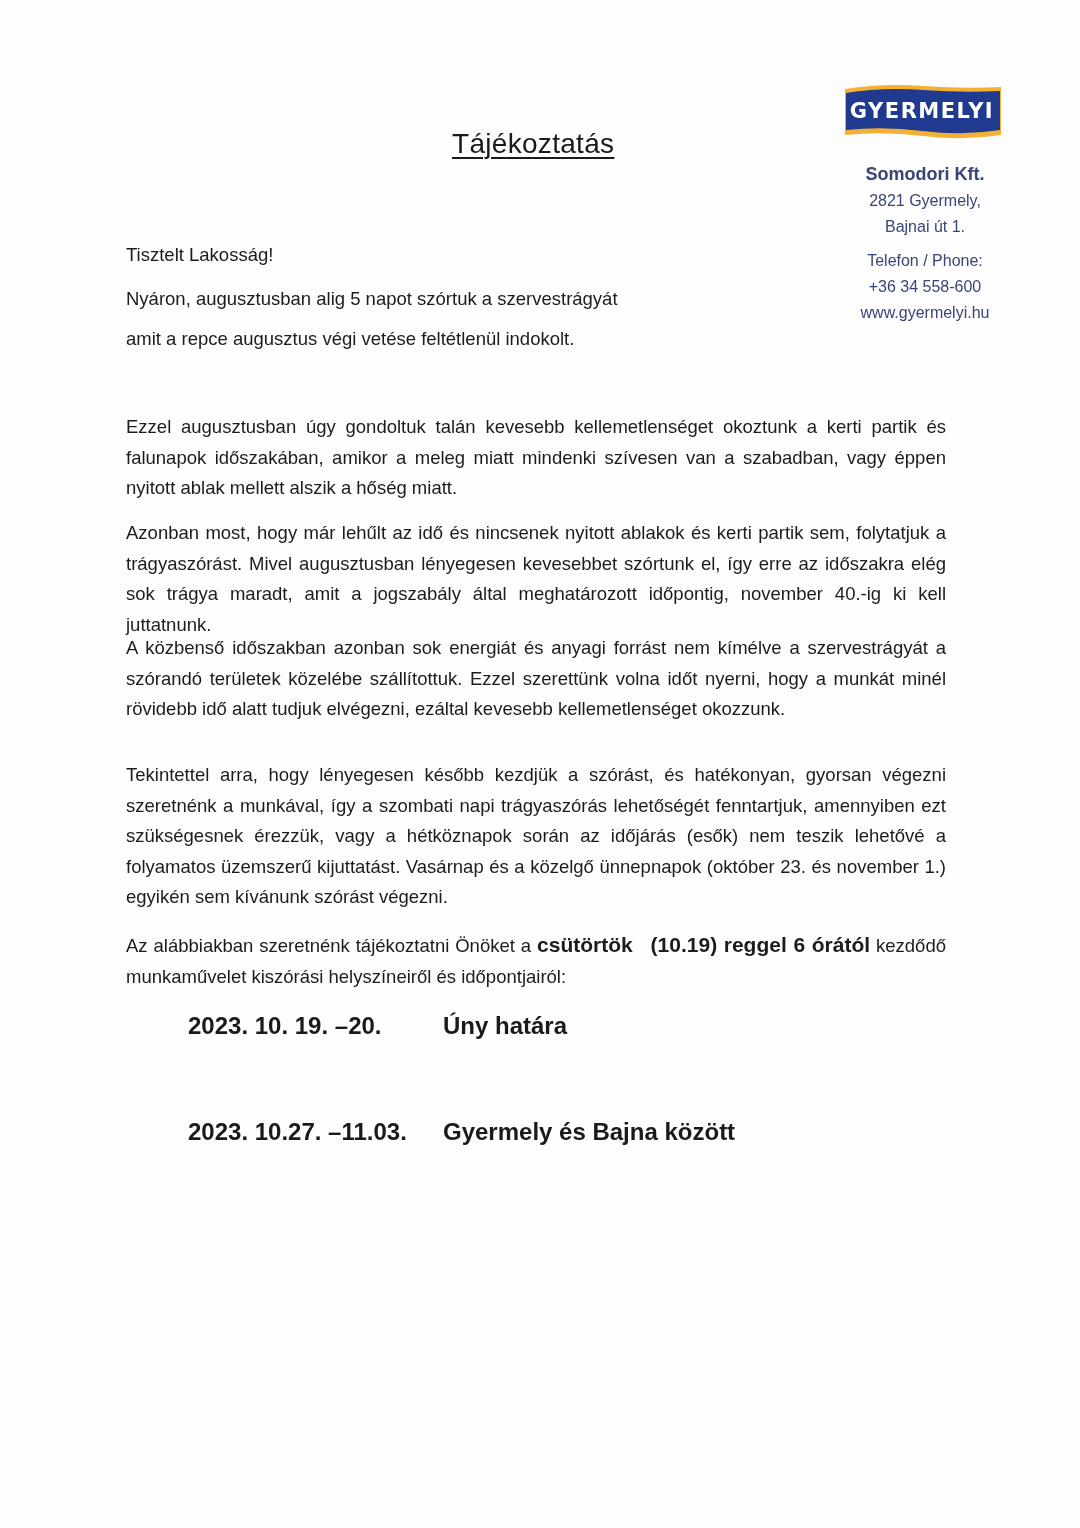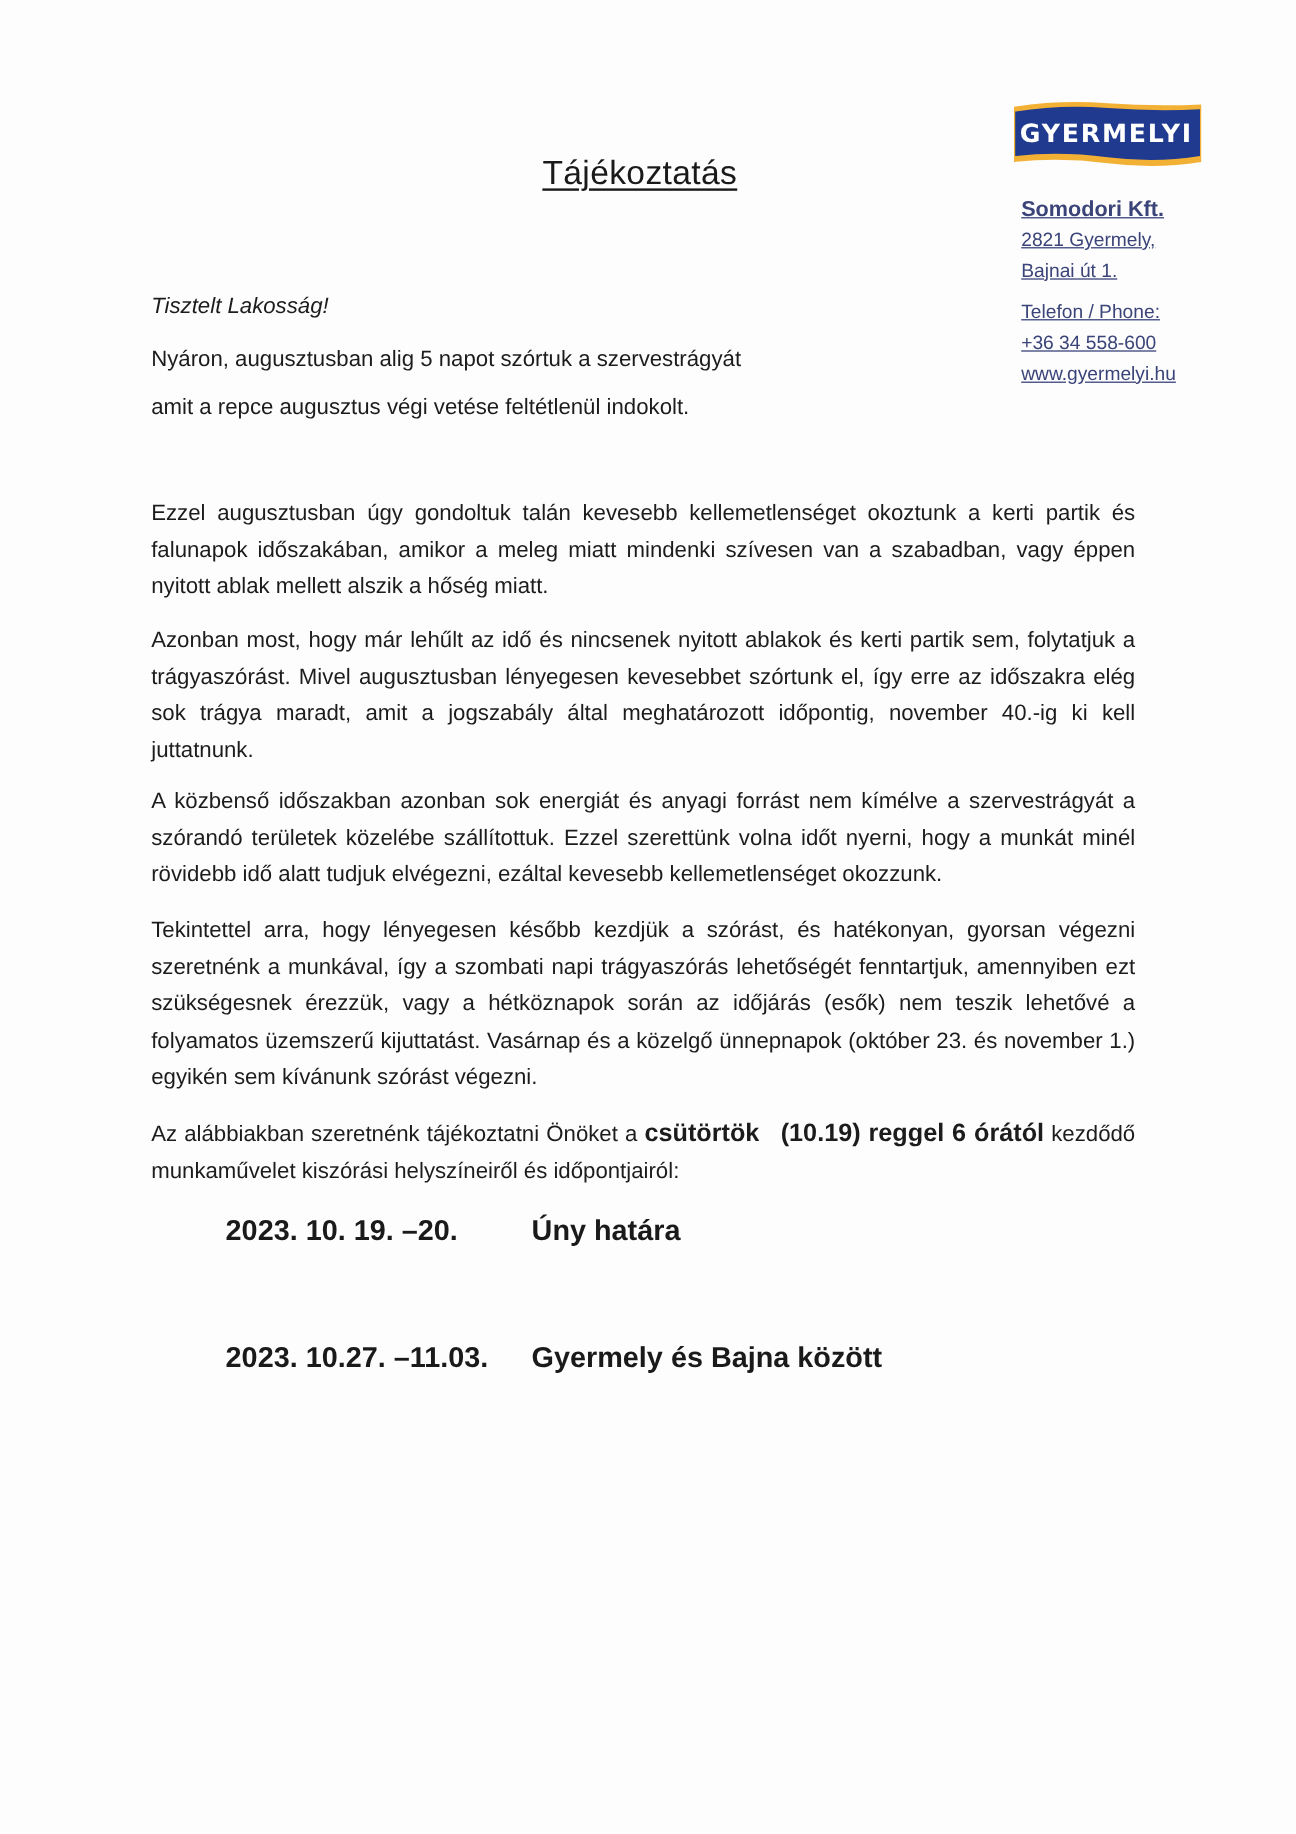--- a/index.html
+++ b/index.html
@@ -46,27 +46,27 @@
       text-align: center;
       color: #ffffff;
       font-weight: bold;
       font-size: 21px;
       letter-spacing: 1.5px;
       font-family: "DejaVu Sans", "Liberation Sans", sans-serif;
     }
 
     .company {
       position: absolute;
-      left: 851px;
+      left: 830px;
       top: 160px;
       width: 190px;
+      text-align: center;
       color: #2a3570;
       font-size: 16px;
       line-height: 26px;
-      text-decoration: underline;
     }
     .company .name {
       font-weight: bold;
       font-size: 18px;
       color: #263574;
       line-height: 28px;
     }
     .company .line {
       display: block;
       color: #3a4478;
@@ -142,27 +142,27 @@
     <span class="line">2821 Gyermely,</span>
     <span class="line">Bajnai út 1.</span>
     <div class="gap"></div>
     <span class="line">Telefon / Phone:</span>
     <span class="line">+36 34 558-600</span>
     <span class="line">www.gyermelyi.hu</span>
   </div>
 
   <div class="title">Tájékoztatás</div>
 
-  <div class="intro" style="top:244px;font-style:italic;">Tisztelt Lakosság!</div>
+  <div class="intro" style="top:244px;">Tisztelt Lakosság!</div>
   <div class="intro" style="top:288px;">Nyáron, augusztusban alig 5 napot szórtuk a szervestrágyát</div>
   <div class="intro" style="top:328px;">amit a repce augusztus végi vetése  feltétlenül indokolt.</div>
 
   <div class="para" style="top:412px;">Ezzel augusztusban úgy gondoltuk talán kevesebb kellemetlenséget okoztunk a kerti partik és falunapok időszakában, amikor a meleg miatt mindenki szívesen van a szabadban, vagy éppen nyitott ablak mellett alszik a hőség miatt.</div>
   <div class="para" style="top:518px;">Azonban most, hogy már lehűlt az idő és nincsenek nyitott ablakok és kerti partik sem, folytatjuk a trágyaszórást. Mivel augusztusban lényegesen kevesebbet szórtunk el, így erre az időszakra elég sok trágya maradt, amit a jogszabály által meghatározott időpontig, november 40.-ig ki kell juttatnunk.</div>
-  <div class="para" style="top:652px;">A közbenső időszakban azonban sok energiát és anyagi forrást nem kímélve a szervestrágyát a szórandó területek közelébe szállítottuk. Ezzel szerettünk volna időt nyerni, hogy a munkát minél rövidebb idő alatt tudjuk elvégezni, ezáltal kevesebb kellemetlenséget okozzunk.</div>
+  <div class="para" style="top:633px;">A közbenső időszakban azonban sok energiát és anyagi forrást nem kímélve a szervestrágyát a szórandó területek közelébe szállítottuk. Ezzel szerettünk volna időt nyerni, hogy a munkát minél rövidebb idő alatt tudjuk elvégezni, ezáltal kevesebb kellemetlenséget okozzunk.</div>
   <div class="para" style="top:760px;">Tekintettel arra, hogy lényegesen később kezdjük a szórást, és hatékonyan, gyorsan végezni szeretnénk a munkával, így a szombati napi trágyaszórás lehetőségét fenntartjuk, amennyiben ezt szükségesnek érezzük, vagy a hétköznapok során az időjárás (esők) nem teszik lehetővé a folyamatos üzemszerű kijuttatást. Vasárnap és a közelgő ünnepnapok (október 23. és november 1.) egyikén sem kívánunk szórást végezni.</div>
 
   <div class="para" style="top:930px;">
     <span>Az alábbiakban szeretnénk tájékoztatni Önöket a </span><span class="bold-lg">csütörtök</span>&nbsp;&nbsp;&nbsp;<span class="bold-lg">(10.19) reggel 6 órától</span>
     <span>kezdődő munkaművelet kiszórási helyszíneiről és időpontjairól:</span>
   </div>
 
   <div class="sched" style="top:1012px;">
     <span class="date">2023. 10. 19. –20.</span><span>Úny határa</span>
   </div>

